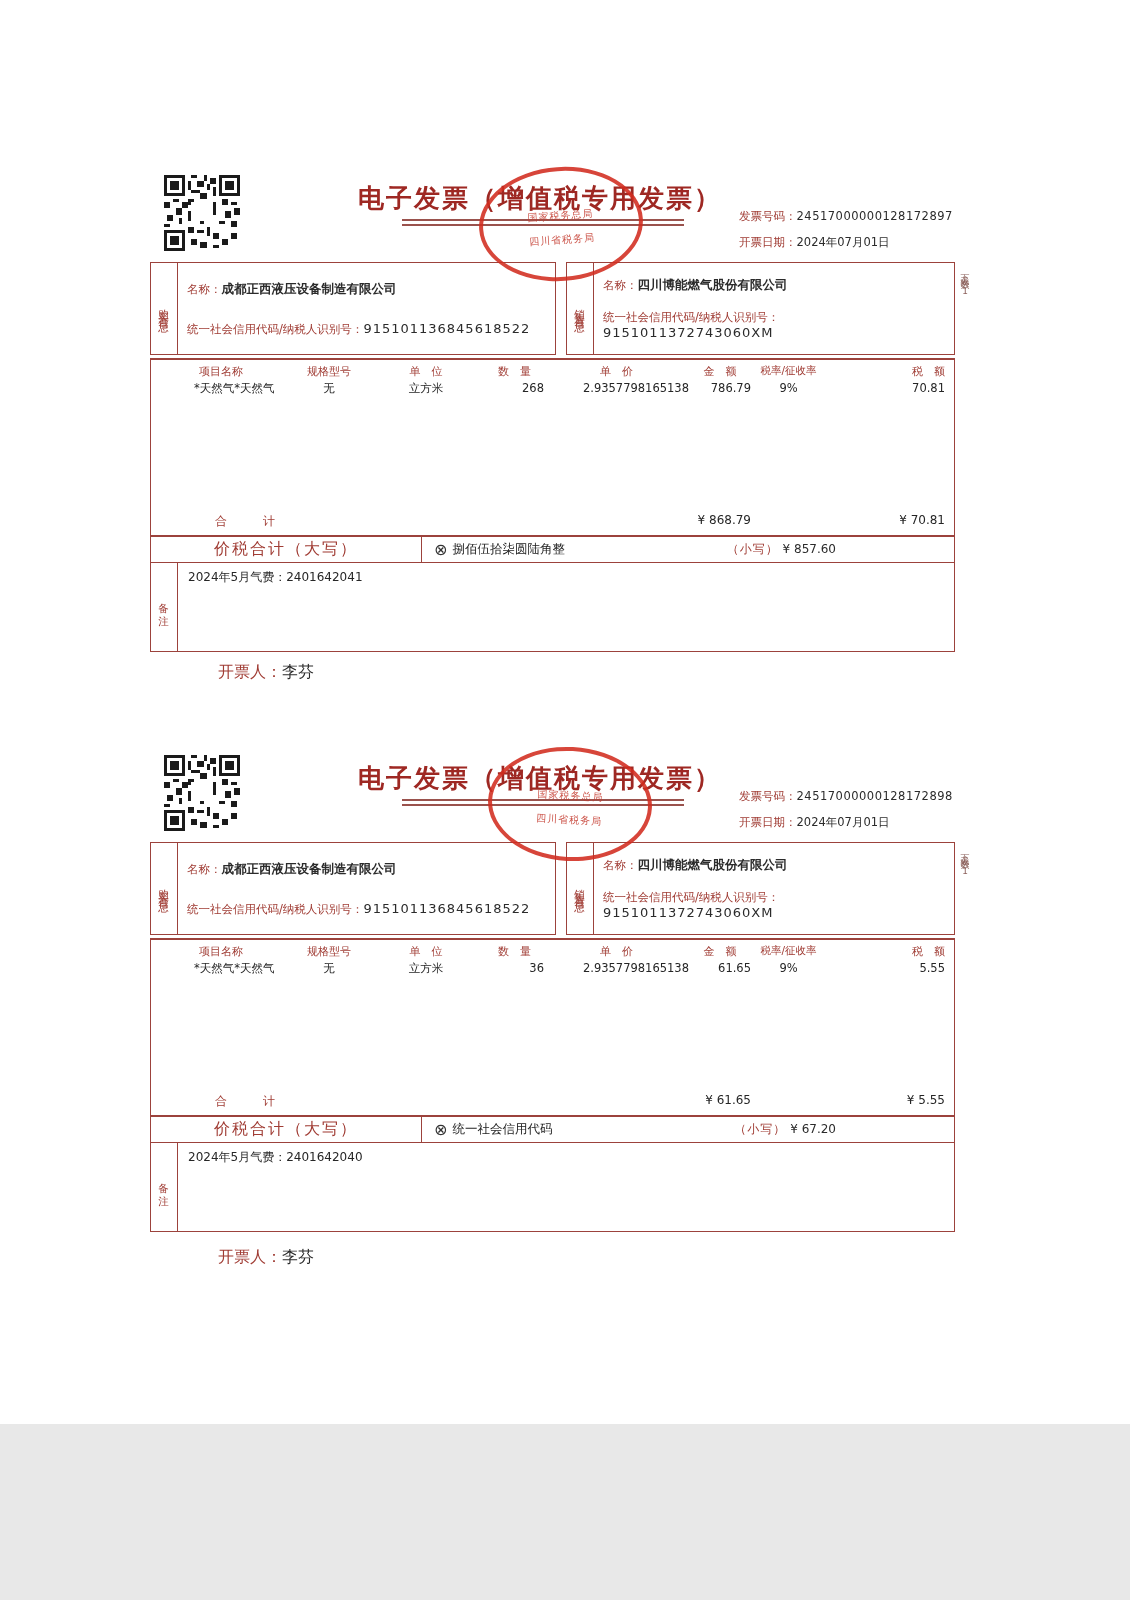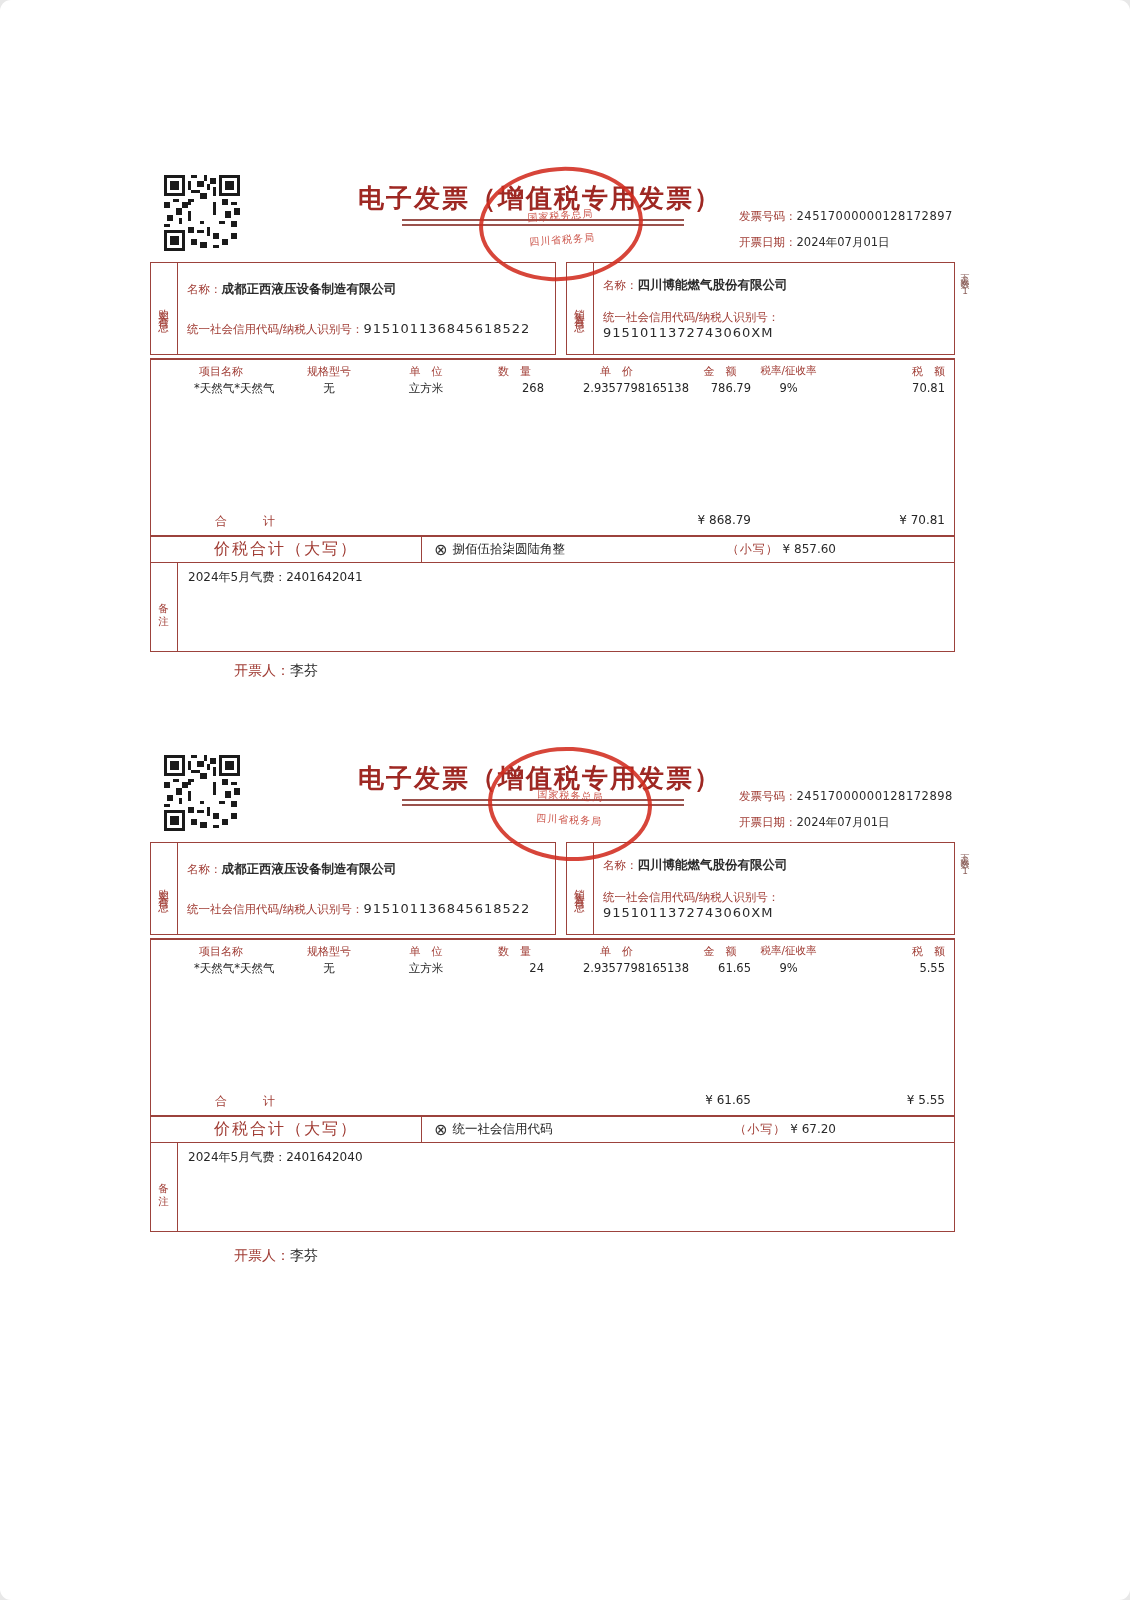--- a/index.html
+++ b/index.html
@@ -1,20 +1,19 @@
 <!DOCTYPE html>
 <html><head>
 <meta charset="utf-8">
 <style>
   html,body{margin:0;padding:0;background:#e8e8e8;}
   .page{
-    position:relative;width:1130px;height:1600px;background:#ffffff;
+    position:relative;width:1130px;height:1424px;background:#ffffff;
     font-family:"DejaVu Sans",sans-serif;color:#2e2e2e;overflow:hidden;
     margin:0 auto;
-    border-radius:11px;
   }
   .invoice{position:absolute;left:0;width:1130px;height:540px;}
   .qr{position:absolute;left:164px;top:0;width:76px;height:76px;}
   .inv-title{
     position:absolute;left:330px;top:6px;width:420px;text-align:center;
     font-family:"DejaVu Serif",serif;font-weight:700;font-size:26px;
     letter-spacing:2px;color:#9e2823;z-index:1;
   }
   .title-rule{position:absolute;left:402px;top:44px;width:282px;z-index:1;}
   .title-rule .rl{height:2px;background:#9a524d;margin-bottom:3px;}
@@ -68,21 +67,21 @@
     display:flex;align-items:center;box-sizing:border-box;}
   .gtlabel{width:270px;flex:none;border-right:1px solid #9c423c;height:100%;
     display:flex;align-items:center;justify-content:center;color:#a03c34;font-size:16px;letter-spacing:2px;}
   .gtwords{display:flex;align-items:center;flex:1;font-size:12.5px;color:#222;}
   .gtwords .cx{font-size:16px;margin:0 5px 0 12px;color:#333;}
   .gtfig{margin-left:auto;margin-right:118px;font-size:12px;}
   .gtfig .lbl{letter-spacing:1px;}
   .rmkbox{border:1.5px solid #9c423c;margin-top:-1px;height:90px;display:flex;box-sizing:border-box;}
   .rmkbox .vlabel{letter-spacing:12px;}
   .rmkcontent{flex:1;padding:6px 10px;font-size:12px;color:#262626;}
-  .issuer{position:absolute;left:234px;top:487px;font-size:14px;}
+  .issuer{position:absolute;left:218px;top:487px;font-size:16px;}
   .dlcount{
     position:absolute;left:958px;top:92px;height:110px;
     writing-mode:vertical-rl;text-orientation:upright;font-size:9px;color:#8d625d;letter-spacing:2px;
   }
   .pagenum{position:absolute;left:0;top:1462px;width:1130px;text-align:center;
     font-size:13px;color:#222;font-family:"DejaVu Serif",serif;}
 </style>
 </head>
 <body>
 
@@ -344,21 +343,21 @@
           <span class="c4">数　量</span>
           <span class="c5">单　价</span>
           <span class="c6">金　额</span>
           <span class="c7">税率/征收率</span>
           <span class="c8">税　额</span>
         </div>
         <div class="igrid irow">
           <span class="c1">*天然气*天然气</span>
           <span class="c2">无</span>
           <span class="c3">立方米</span>
-          <span class="c4">24</span>
+          <span class="c4">36</span>
           <span class="c5">2.9357798165138</span>
           <span class="c6">61.65</span>
           <span class="c7">9%</span>
           <span class="c8">5.55</span>
         </div>
         <div class="ifill"></div>
         <div class="igrid itotal">
           <span class="tlab" style="grid-column:1 / span 3;">合　　　计</span>
           <span></span>
             <span></span>

